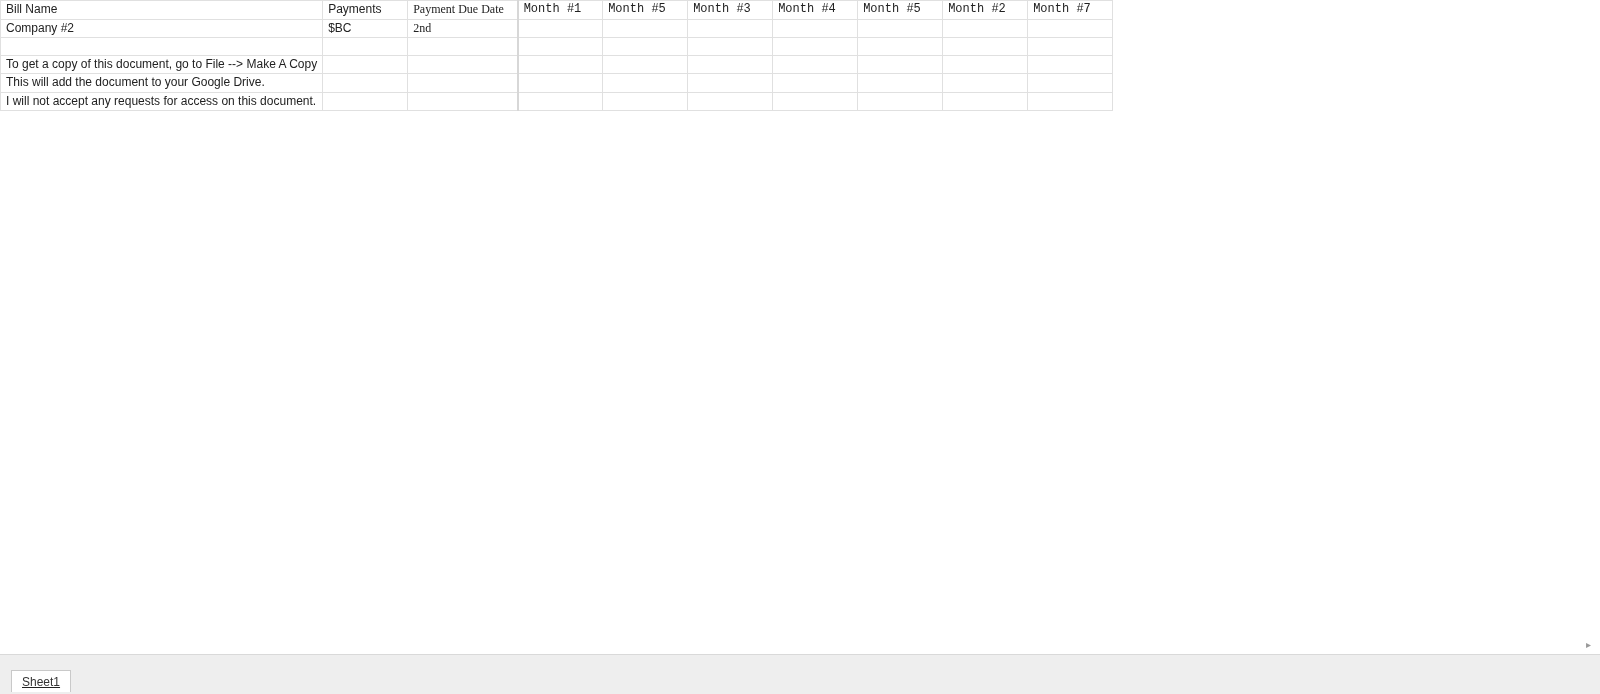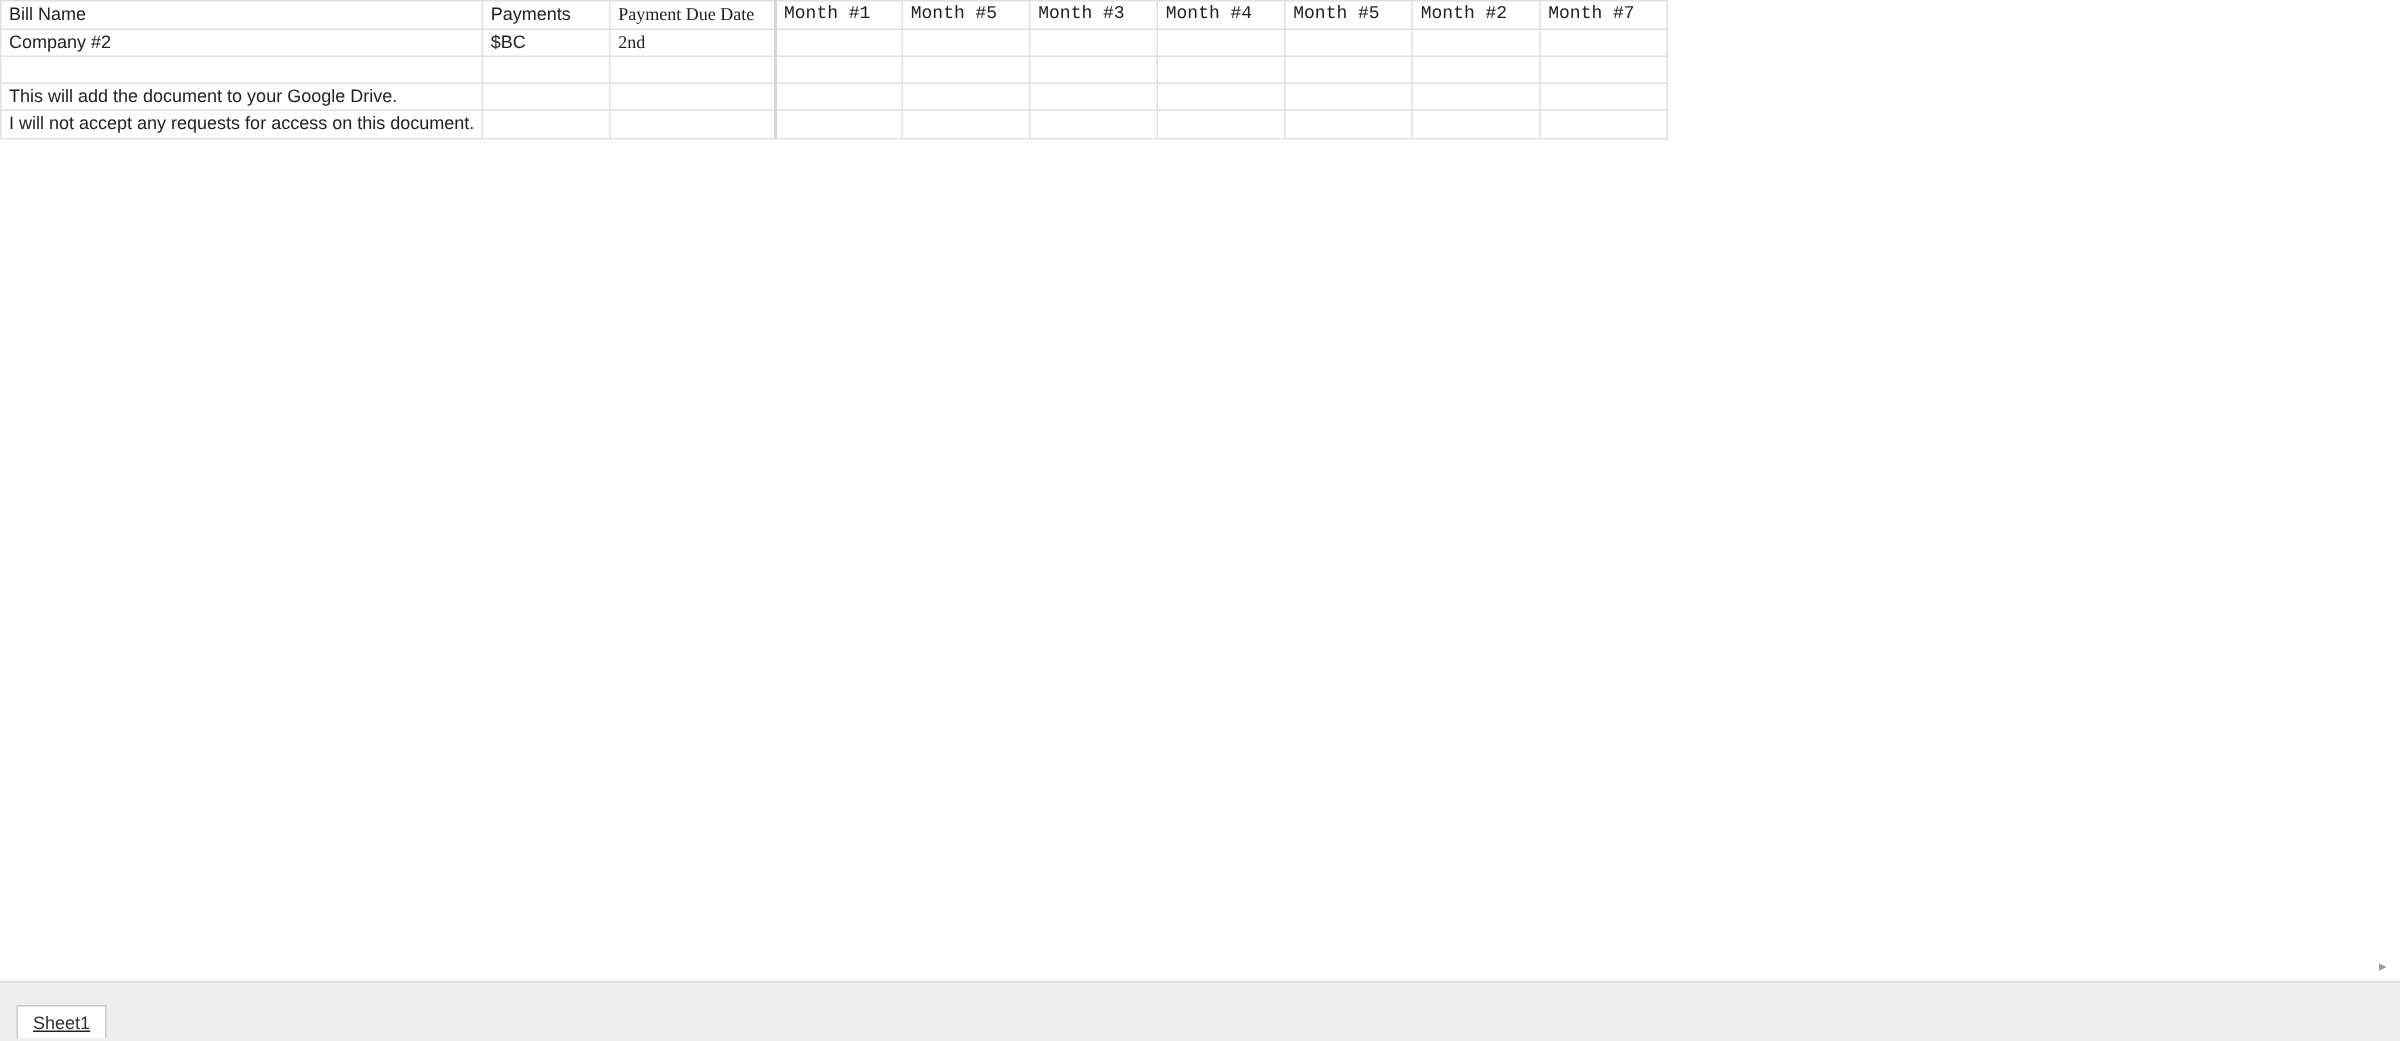--- a/index.html
+++ b/index.html
@@ -122,20 +122,32 @@
       <td class="c2 freeze-right"></td>
       <td class="cm freeze-left"></td>
       <td class="cm"></td>
       <td class="cm"></td>
       <td class="cm"></td>
       <td class="cm"></td>
       <td class="cm"></td>
       <td class="cm"></td>
     </tr>
 
+    <tr>
+      <td class="c0">To get a copy of this document, go to File --&gt; Make A Copy</td>
+      <td class="c1"></td>
+      <td class="c2 freeze-right"></td>
+      <td class="cm freeze-left"></td>
+      <td class="cm"></td>
+      <td class="cm"></td>
+      <td class="cm"></td>
+      <td class="cm"></td>
+      <td class="cm"></td>
+      <td class="cm"></td>
+    </tr>
 
     <tr>
       <td class="c0">This will add the document to your Google Drive.</td>
       <td class="c1"></td>
       <td class="c2 freeze-right"></td>
       <td class="cm freeze-left"></td>
       <td class="cm"></td>
       <td class="cm"></td>
       <td class="cm"></td>
       <td class="cm"></td>

